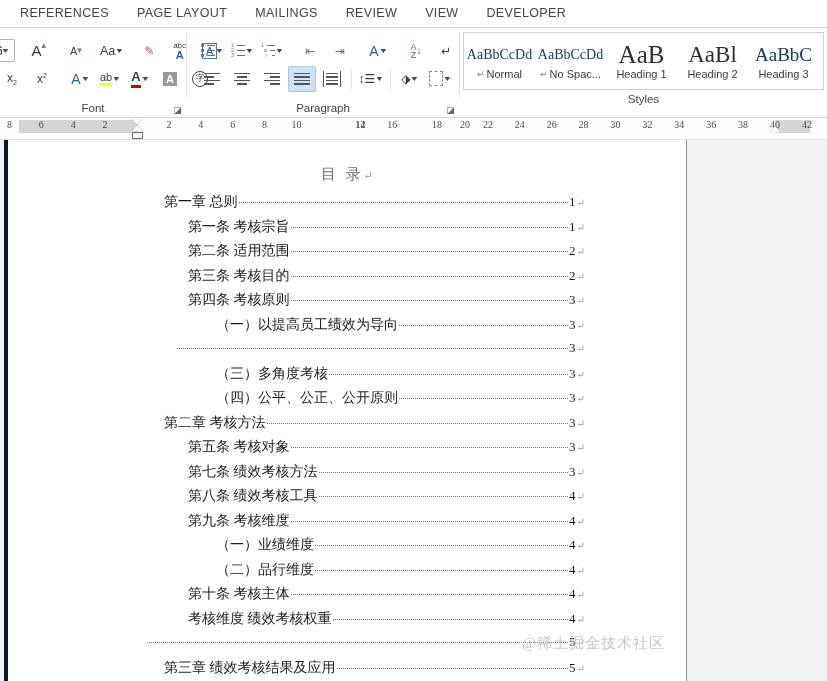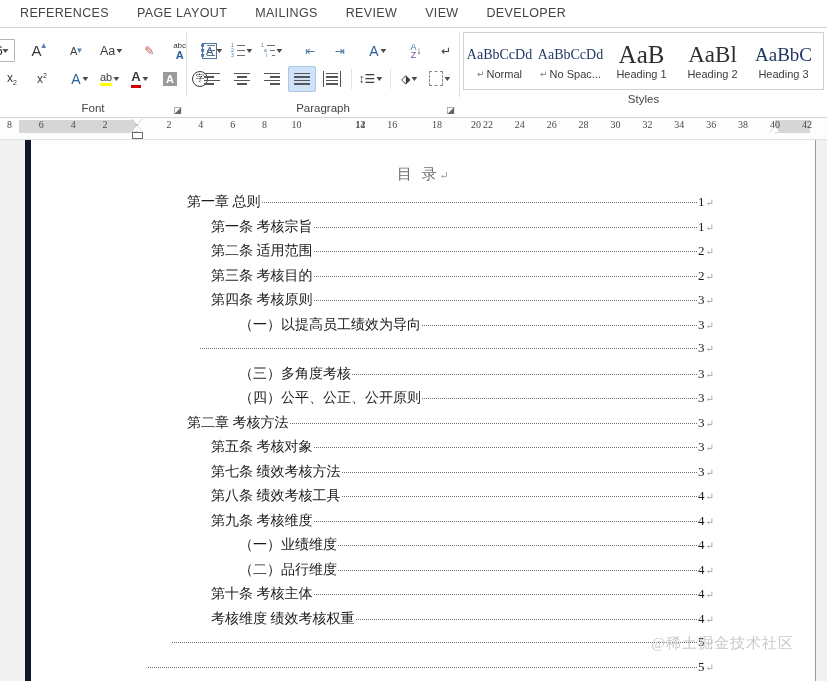--- a/index.html
+++ b/index.html
@@ -132,22 +132,22 @@
   .indent-sq{position:absolute;width:9px;height:5px;background:#fff;border:1px solid #6a6a6a;}
   .right-ind{position:absolute;width:0;height:0;border-left:5px solid transparent;
              border-right:5px solid transparent;border-bottom:6px solid #fff;
              filter:drop-shadow(0 0 0.5px #4a4a4a);}
 
   
   .doc-area{
     position:relative;height:541px;background:#f1f1f1;overflow:hidden;
   }
   .page{
-    position:absolute;left:25px;top:0;width:791px;height:541px;background:#ffffff;
-    border-left:6px solid #0f172a;border-right:1px solid #9a9a9a;box-sizing:border-box;
+    position:absolute;left:4px;top:0;width:683px;height:541px;background:#ffffff;
+    border-left:4px solid #0f172a;border-right:1px solid #9a9a9a;box-sizing:border-box;
   }
   .doc-title{
     text-align:center;font-size:15px;color:#6e6e6e;margin-top:25px;
     font-family:"Liberation Serif","DejaVu Serif",serif;letter-spacing:3px;
   }
   .pilcrow-mark{color:#9a9a9a;font-size:11px;letter-spacing:0;}
   .toc{margin-top:9px;}
   .toc-row{
     display:flex;align-items:baseline;height:24.5px;font-size:14px;color:#1a1a1a;
     font-family:"Liberation Serif","DejaVu Serif",serif;white-space:nowrap;
@@ -446,21 +446,21 @@
       <span class="ruler-num" style="left: 105.1px;">2</span>
       <span class="ruler-num" style="left: 168.9px;">2</span>
       <span class="ruler-num" style="left: 200.8px;">4</span>
       <span class="ruler-num" style="left: 232.7px;">6</span>
       <span class="ruler-num" style="left: 264.6px;">8</span>
       <span class="ruler-num" style="left: 296.5px;">10</span>
       <span class="ruler-num" style="left: 328.4px; margin-left: 32px;">12</span>
       <span class="ruler-num" style="left: 360.3px;">14</span>
       <span class="ruler-num" style="left: 392.2px;">16</span>
       <span class="ruler-num" style="left: 437px;">18</span>
-      <span class="ruler-num" style="left: 476px;">20</span>
+      <span class="ruler-num" style="left: 465px;">20</span>
       <span class="ruler-num" style="left: 487.9px;">22</span>
       <span class="ruler-num" style="left: 519.8px;">24</span>
       <span class="ruler-num" style="left: 551.7px;">26</span>
       <span class="ruler-num" style="left: 583.6px;">28</span>
       <span class="ruler-num" style="left: 615.5px;">30</span>
       <span class="ruler-num" style="left: 647.4px;">32</span>
       <span class="ruler-num" style="left: 679.3px;">34</span>
       <span class="ruler-num" style="left: 711.2px;">36</span>
       <span class="ruler-num" style="left: 743.1px;">38</span>
       <span class="ruler-num" style="left: 775px;">40</span>
@@ -603,20 +603,21 @@
           <span class="toc-pil">↵</span>
           <span style="flex: 0 0 101px;"></span>
         </div>
         <div class="toc-row lvl2">
           <span class="toc-dots"></span>
           <span class="toc-page">5</span>
           <span class="toc-pil">↵</span>
           <span style="flex: 0 0 101px;"></span>
         </div>
         <div class="toc-row lvl1">
+          <span class="toc-label">第三章  绩效考核结果及应用</span>
           <span class="toc-dots"></span>
           <span class="toc-page">5</span>
           <span class="toc-pil">↵</span>
           <span style="flex: 0 0 101px;"></span>
         </div>
       </div>
     <div class="watermark">@稀土掘金技术社区</div>
   </div>
 </div>
 

